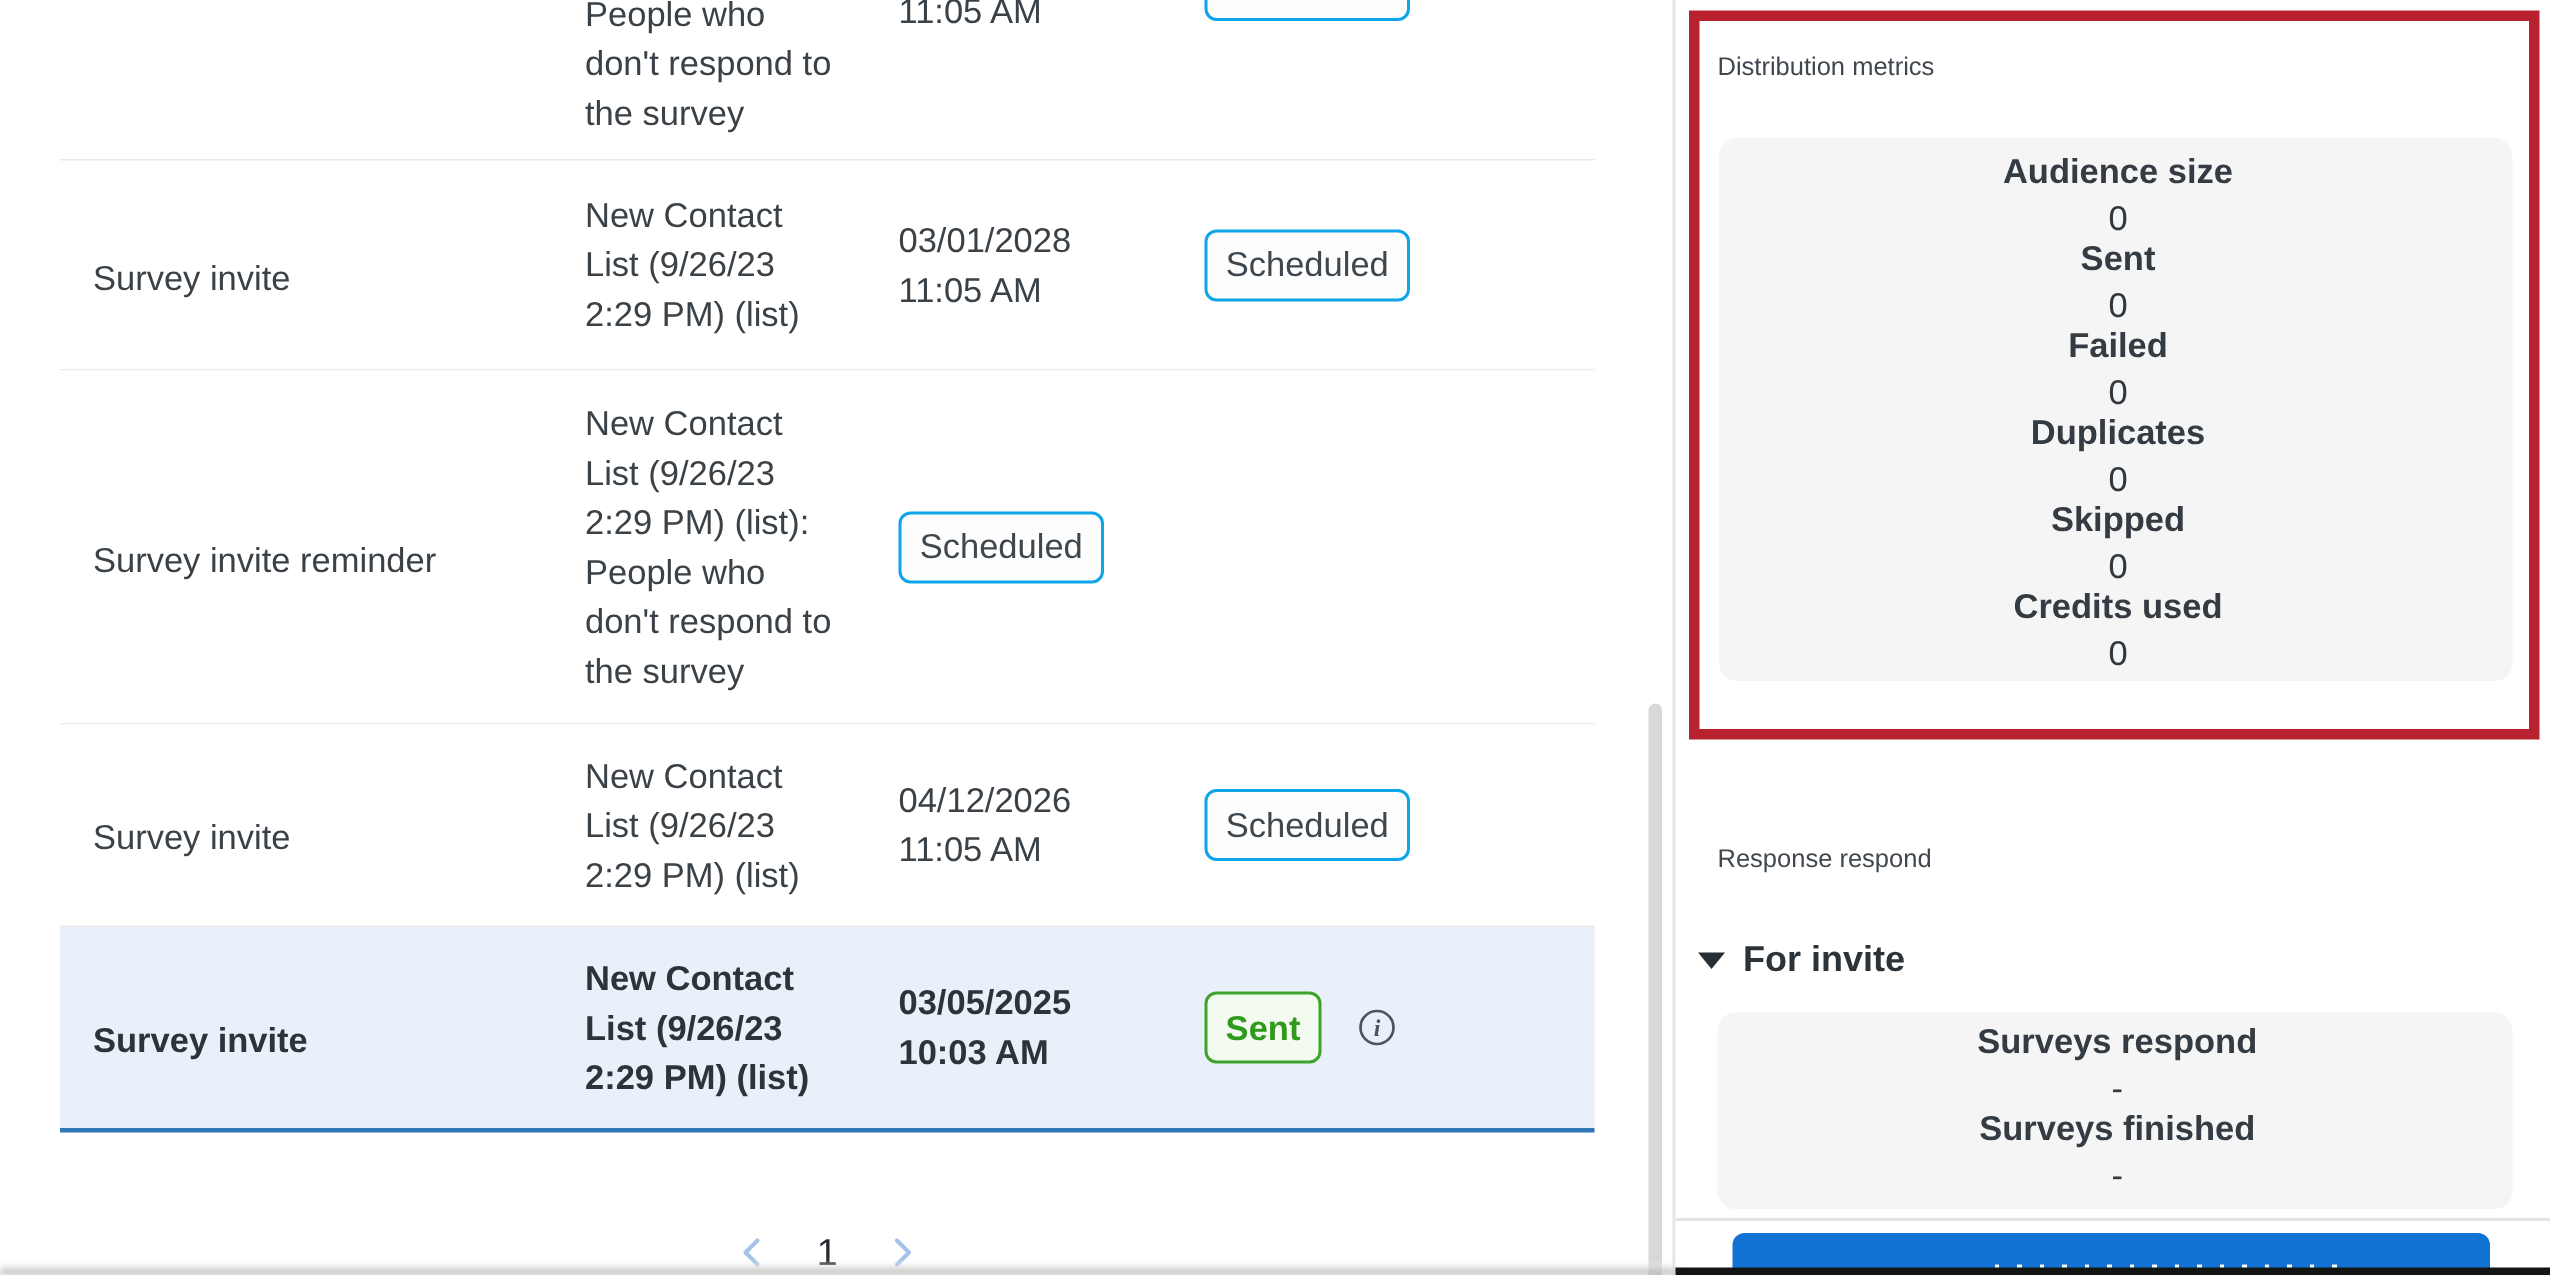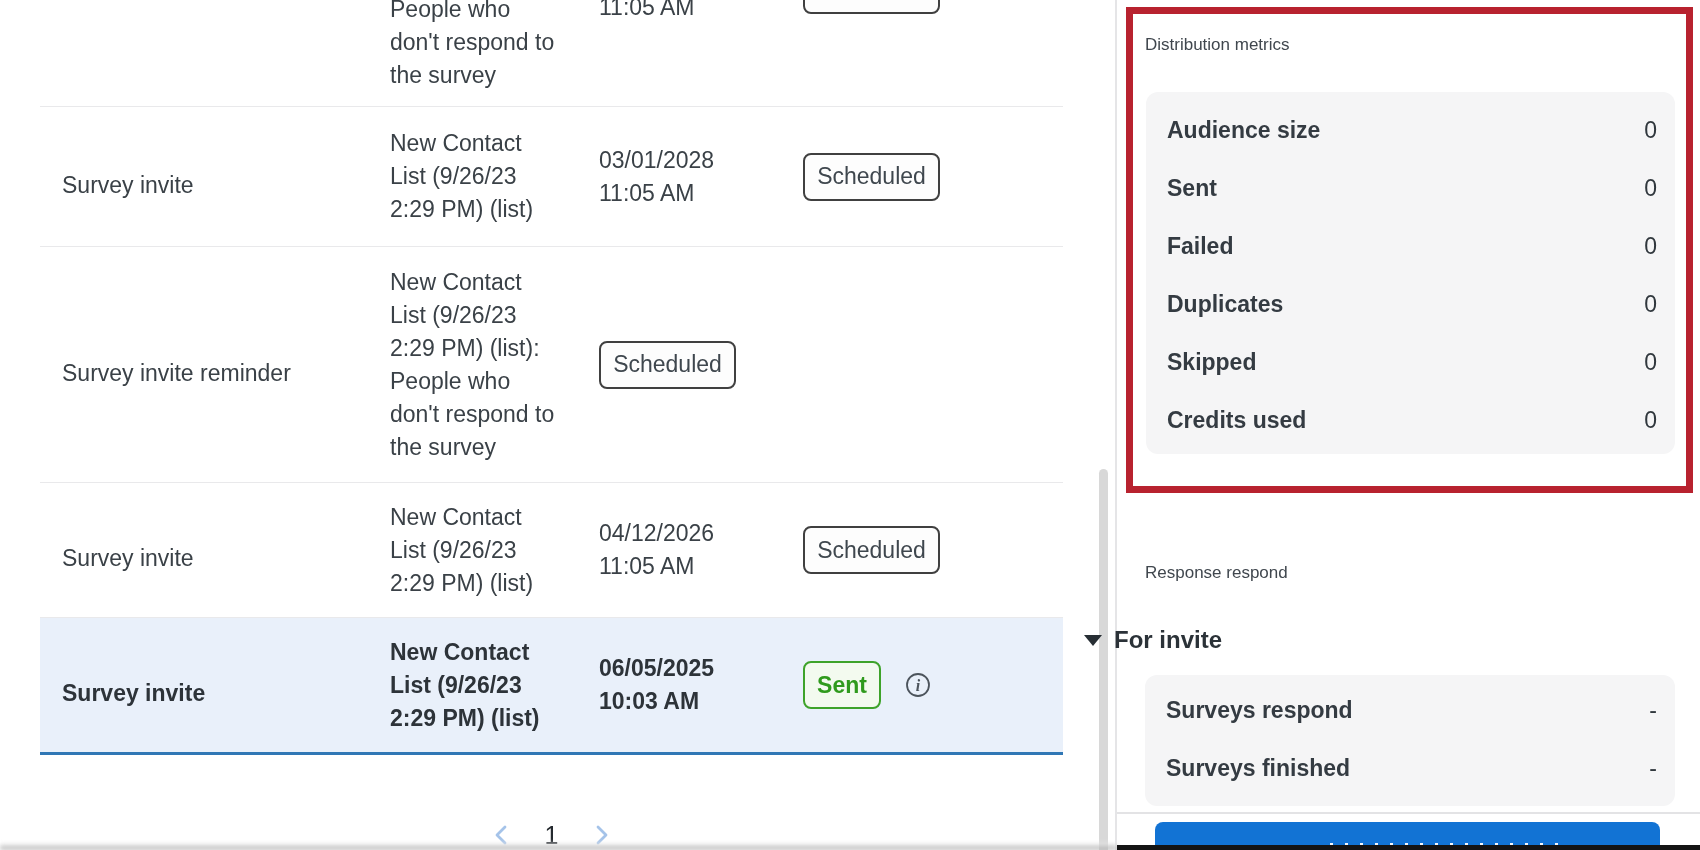--- a/index.html
+++ b/index.html
@@ -19,21 +19,21 @@
   .trow.r3{height:134px;}
   .trow.r4{height:134px;background:#e9f0fa;border-bottom:3px solid #3077b5;
            font-weight:700;color:#2d3339;}
   .cell-type{width:350px;padding-left:22px;box-sizing:border-box;flex:none;margin-top:17px;}
   .cell-aud{width:209px;flex:none;white-space:pre-line;}
   .cell-date{width:204px;flex:none;white-space:pre-line;}
   .cell-status{flex:1;display:flex;align-items:center;}
   .badge{display:inline-flex;align-items:center;justify-content:center;
          height:48px;border-radius:8px;box-sizing:border-box;background:#fdfdfd;
          font-size:23px;}
-  .badge-scheduled{width:137px;border:2px solid #404040;color:#3f474e;}
+  .badge-scheduled{width:137px;border:2px solid #0ea5e9;color:#3f474e;}
   .badge-sent{width:78px;border:2px solid #3ea32a;color:#2f9a1d;font-weight:700;background:#f3faef;}
   .info-icon{margin-left:24px;display:inline-flex;}
   
   .r0-aud{position:absolute;left:350px;top:-7px;white-space:pre-line;}
   .r0-date{position:absolute;left:559px;top:-9px;white-space:pre-line;}
   .r0-badge{position:absolute;left:763px;top:-34px;}
   
   .pagination{position:absolute;left:40px;top:820px;width:1023px;height:30px;
               display:flex;align-items:center;justify-content:center;gap:36px;}
   .page-num{font-size:25px;color:#24292e;}
@@ -48,24 +48,24 @@
                    background:#d8d8d8;border-radius:5px 5px 0 0;}
   .annotation-box{position:absolute;left:1126px;top:7px;width:567px;height:486px;
                   border:7px solid #b8222f;box-sizing:border-box;pointer-events:none;}
   .panel-title{position:absolute;font-size:17px;line-height:30px;color:#40474e;}
   .dm-title{left:1145px;top:30px;}
   .rm-title{left:1145px;top:558px;}
   .metric-box{position:absolute;background:#f5f5f6;border-radius:12px;box-sizing:border-box;}
   .dm-box{left:1146px;top:92px;width:529px;height:362px;padding-top:9px;}
   .rm-box{left:1145px;top:675px;width:530px;height:131px;padding-top:6px;}
   .metric-row{height:58px;display:flex;align-items:center;justify-content:space-between;
-              padding:0 18px 0 21px;}
+              padding:0 18px 0 21px;flex-direction:column;}
   .metric-label{font-weight:700;font-size:23px;color:#343b42;}
   .metric-value{font-size:23px;color:#30373d;}
-  .for-invite{position:absolute;left:1084px;top:626px;display:flex;align-items:center;gap:12px;cursor:pointer;}
+  .for-invite{position:absolute;left:1132px;top:626px;display:flex;align-items:center;gap:12px;cursor:pointer;}
   .caret-down{width:0;height:0;border-left:9px solid transparent;border-right:9px solid transparent;
               border-top:11px solid #272e34;}
   .for-invite-label{font-size:24px;font-weight:700;color:#2b3238;line-height:28px;}
   .panel-footer{position:absolute;left:1117px;top:812px;width:583px;height:38px;
                 background:#fff;border-top:2px solid #e3e3e5;}
   .primary-btn{position:absolute;left:1155px;top:822px;width:505px;height:40px;
                background:#1273d4;border-radius:8px;border:none;overflow:hidden;cursor:pointer;}
   .btn-label-fragment{position:absolute;left:175px;top:21px;width:230px;height:6px;
                background:repeating-linear-gradient(90deg,rgba(255,255,255,.95) 0 3px,transparent 3px 15px);}
 </style>
@@ -117,21 +117,21 @@
     <div class="cell-status">
         <span class="badge badge-scheduled">Scheduled</span>
       </div>
   </div>
 
   <div class="trow r4">
     <div class="cell-type">Survey invite</div>
     <div class="cell-aud">New Contact
 List (9/26/23
 2:29 PM) (list)</div>
-    <div class="cell-date">06/05/2025
+    <div class="cell-date">03/05/2025
 10:03 AM</div>
     <div class="cell-status">
       <span class="badge badge-sent">Sent</span>
       <span class="info-icon">
         <svg width="26" height="26" viewBox="0 0 26 26">
           <circle cx="13" cy="13" r="11" fill="none" stroke="#4c545c" stroke-width="1.8"></circle>
           <text x="13" y="18.5" text-anchor="middle" font-size="16" fill="#4c545c" font-family="Liberation Serif, serif" font-style="italic">i</text>
         </svg>
       </span>
     </div>

